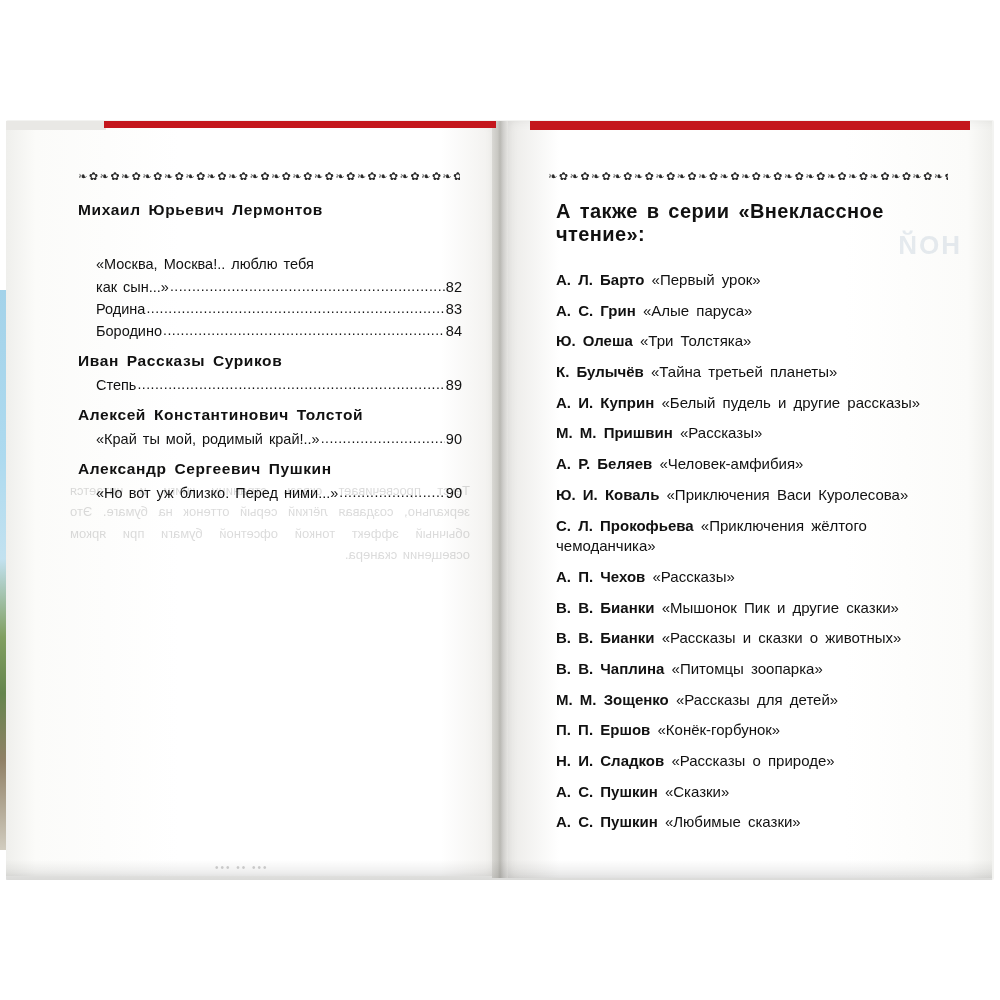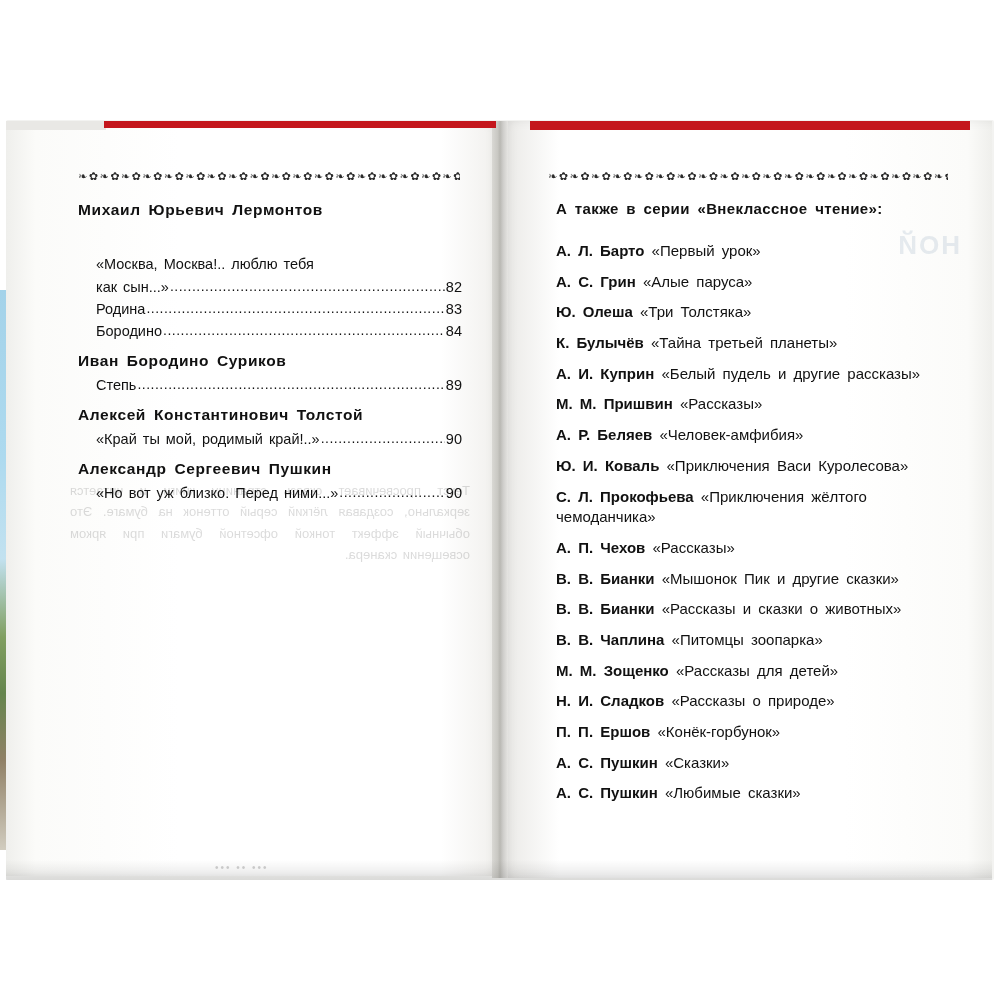--- a/index.html
+++ b/index.html
@@ -165,21 +165,21 @@
   
   .series {
     position: absolute;
     left: 556px;
     top: 200px;
     width: 392px;
     color: #111;
   }
   .series-heading {
     font-weight: bold;
-    font-size: 15px;
+    font-size: 20px;
     letter-spacing: 0.4px;
     word-spacing: 3px;
     margin-bottom: 24px;
   }
   .series-item {
     font-size: 15px;
     margin-bottom: 10px;
     line-height: 1.38;
     word-spacing: 3px;
   }
@@ -256,21 +256,21 @@
       <div class="entry">
         <span class="title">Родина</span>
         <span class="dots">..........................................................................................</span>
         <span class="page-no">83</span>
       </div>
       <div class="entry">
         <span class="title">Бородино</span>
         <span class="dots">..........................................................................................</span>
         <span class="page-no">84</span>
       </div>
-      <div class="author">Иван Бородино Суриков</div>
+      <div class="author">Иван Рассказы Суриков</div>
       <div class="entry">
         <span class="title">Степь</span>
         <span class="dots">..........................................................................................</span>
         <span class="page-no">89</span>
       </div>
       <div class="author">Алексей Константинович Толстой</div>
       <div class="entry">
         <span class="title">«Край ты мой, родимый край!..»</span>
         <span class="dots">..........................................................................................</span>
         <span class="page-no">90</span>
@@ -293,21 +293,21 @@
         <div class="series-item"><b>А. И. Куприн</b>  <span>«Белый пудель и другие рассказы»</span></div>
         <div class="series-item"><b>М. М. Пришвин</b>  <span>«Рассказы»</span></div>
         <div class="series-item"><b>А. Р. Беляев</b>  <span>«Человек-амфибия»</span></div>
         <div class="series-item"><b>Ю. И. Коваль</b>  <span>«Приключения Васи Куролесова»</span></div>
         <div class="series-item"><b>С. Л. Прокофьева</b>  <span>«Приключения жёлтого чемоданчика»</span></div>
         <div class="series-item"><b>А. П. Чехов</b>  <span>«Рассказы»</span></div>
         <div class="series-item"><b>В. В. Бианки</b>  <span>«Мышонок Пик и другие сказки»</span></div>
         <div class="series-item"><b>В. В. Бианки</b>  <span>«Рассказы и сказки о животных»</span></div>
         <div class="series-item"><b>В. В. Чаплина</b>  <span>«Питомцы зоопарка»</span></div>
         <div class="series-item"><b>М. М. Зощенко</b>  <span>«Рассказы для детей»</span></div>
+        <div class="series-item"><b>П. П. Ершов</b>  <span>«Конёк-горбунок»</span></div>
         <div class="series-item"><b>Н. И. Сладков</b>  <span>«Рассказы о природе»</span></div>
-        <div class="series-item"><b>П. П. Ершов</b>  <span>«Конёк-горбунок»</span></div>
         <div class="series-item"><b>А. С. Пушкин</b>  <span>«Сказки»</span></div>
         <div class="series-item"><b>А. С. Пушкин</b>  <span>«Любимые сказки»</span></div>
       </div>
   </div>
 
   <div class="faint-mark">•••  ••  •••</div>
 </div>
 
 </body></html>

